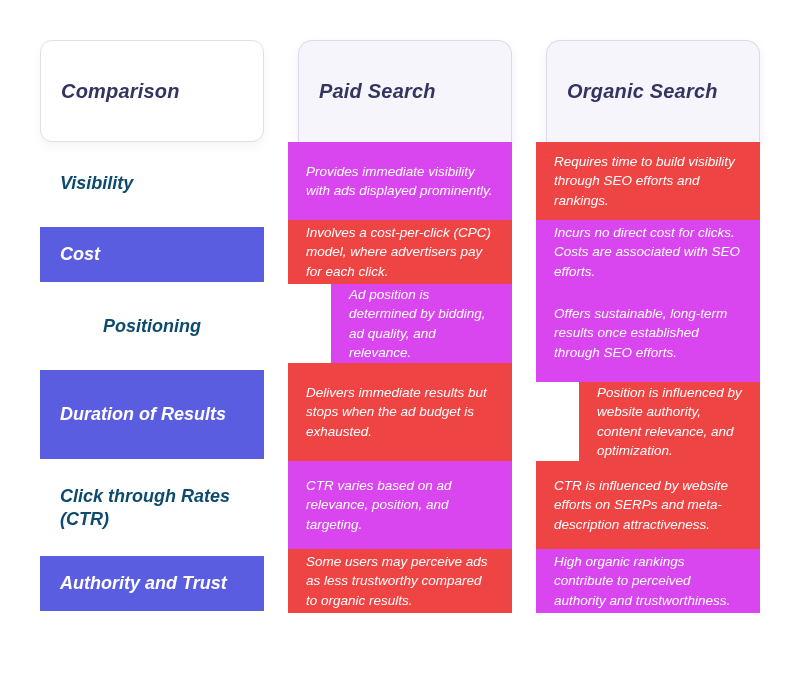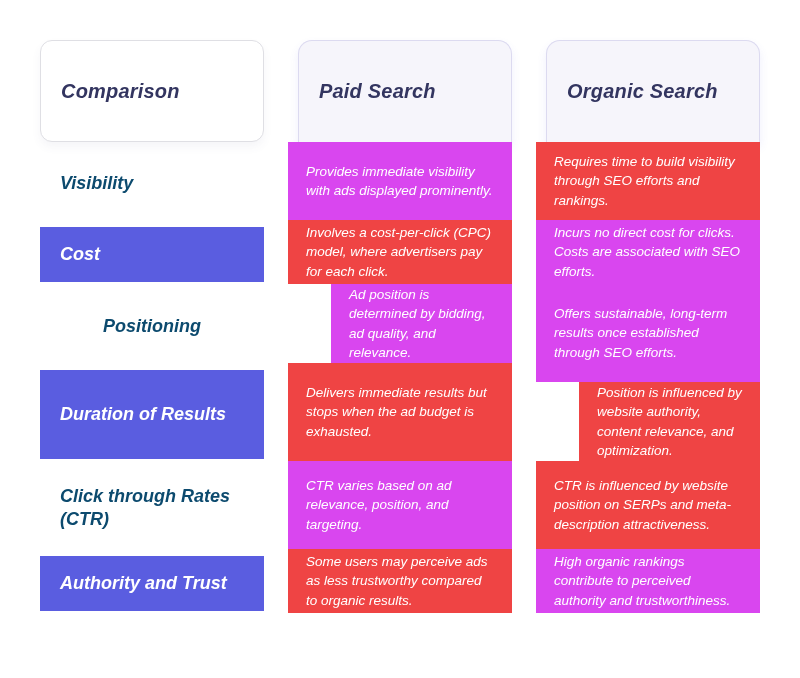--- a/index.html
+++ b/index.html
@@ -158,21 +158,21 @@
       <div class="cell r1 purple">
         <span>Incurs no direct cost for clicks. Costs are associated with SEO efforts.</span>
       </div>
       <div class="cell r3 purple">
         <span>Offers sustainable, long-term results once established through SEO efforts.</span>
       </div>
       <div class="cell r2 navy">
         <span>Position is influenced by website authority, content relevance, and optimization.</span>
       </div>
       <div class="cell r4 navy">
-        <span>CTR is influenced by website position on SERPs and meta-description attractiveness.</span>
+        <span>CTR is influenced by website efforts on SERPs and meta-description attractiveness.</span>
       </div>
       <div class="cell r5 purple">
         <span>High organic rankings contribute to perceived authority and trustworthiness.</span>
       </div>
     </div>
 
   </div>
 </div>
 
 </body></html>

